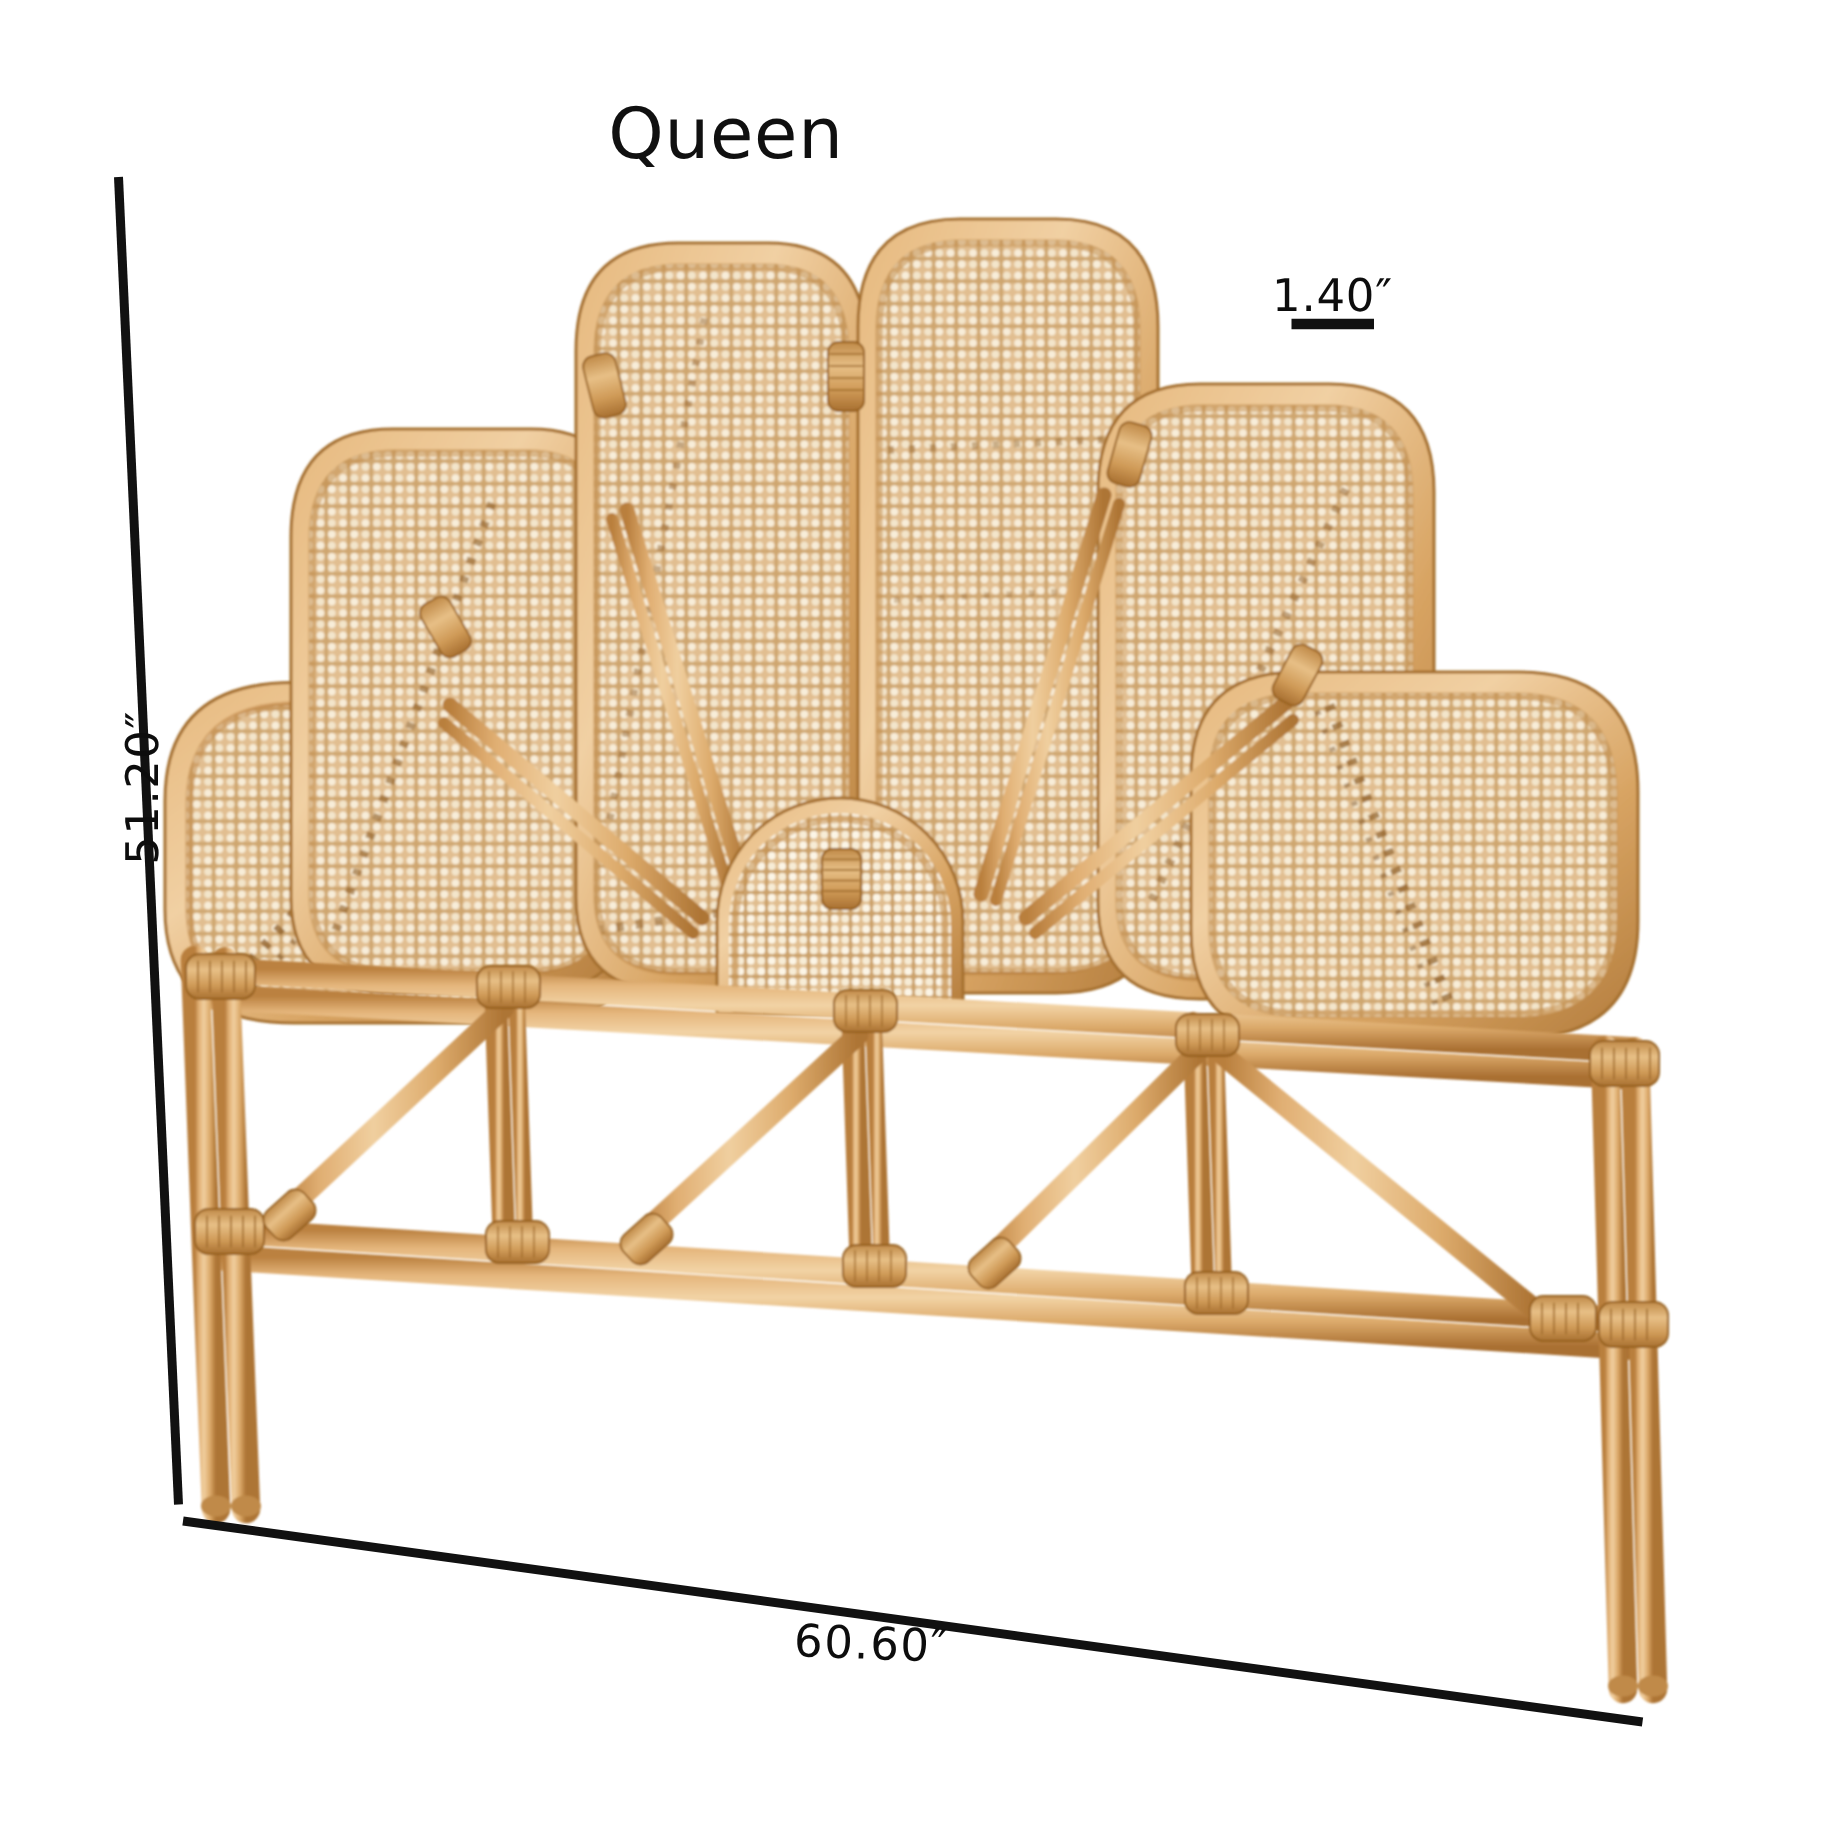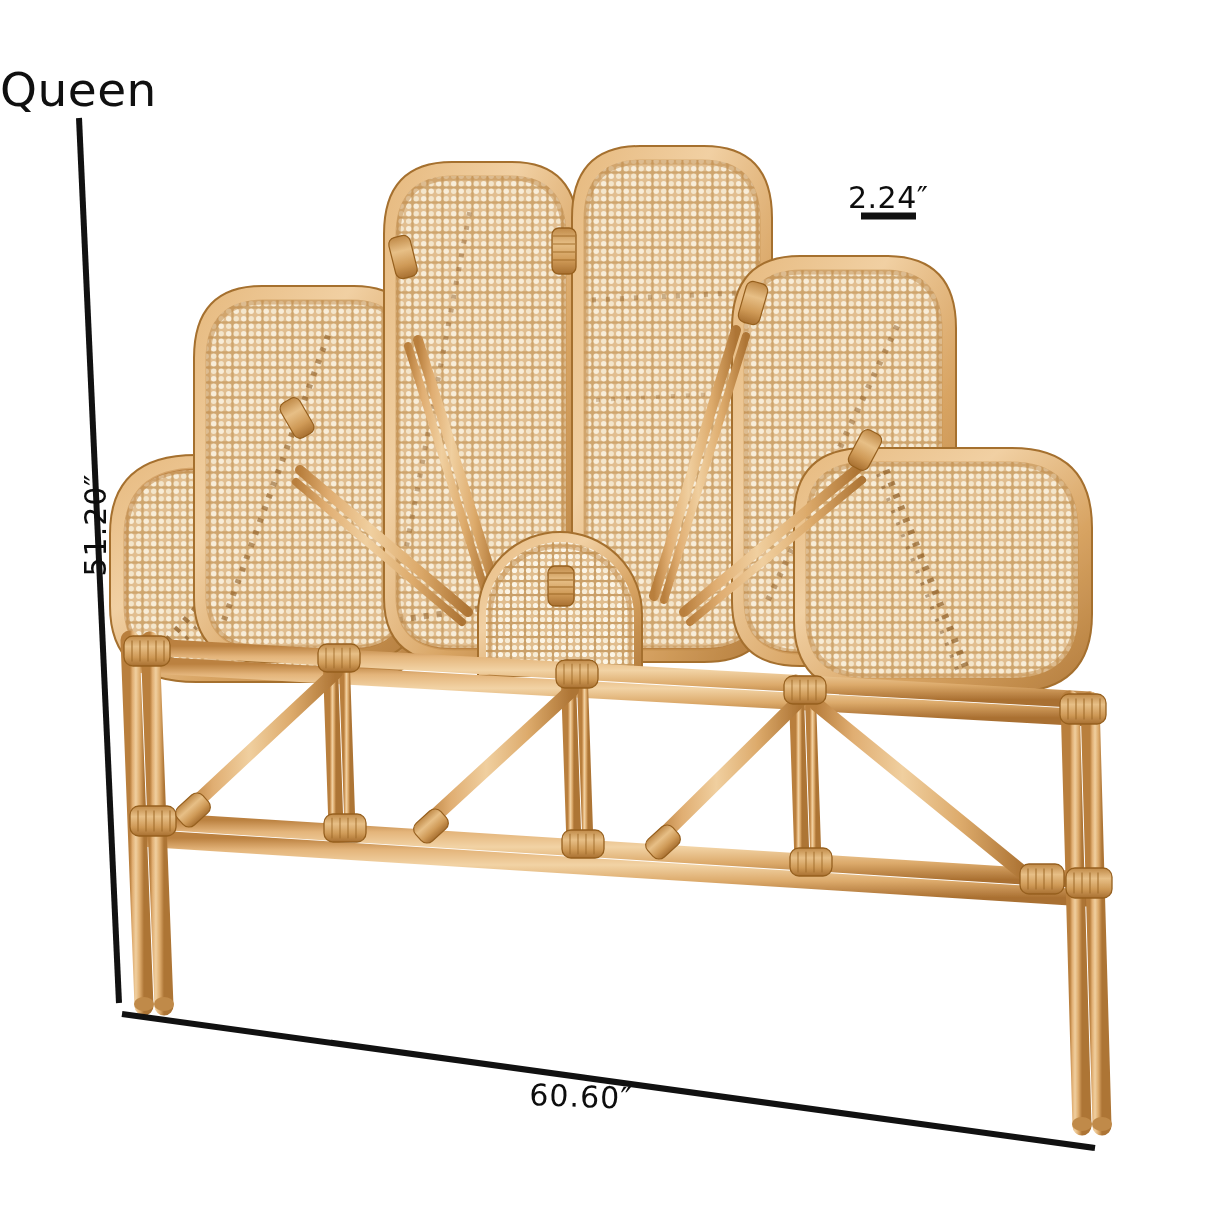--- a/index.html
+++ b/index.html
@@ -16,20 +16,21 @@
     width:1214px;height:1214px;
     background:#ffffff;
   }
   .layer{position:absolute;inset:0;width:1214px;height:1214px;}
   svg.layer{display:block;}
 
   
   #title{
     position:absolute;
     left:0;top:66px;width:968px;
+    text-align:center;
     font-size:47px;
     line-height:1;
     color:#101010;
     letter-spacing:.5px;
     font-family:"DejaVu Sans", sans-serif;
     white-space:nowrap;
     user-select:none;
   }
   
   .dimlabel{
@@ -418,15 +419,15 @@
       <line x1="861" y1="216" x2="916" y2="216" stroke-width="7"></line>
     </g>
   </svg>
 
   <div id="title">Queen</div>
 
   <div class="dimlabel" id="label-height">51.20″</div>
 
   <div class="dimlabel" id="label-width">60.60″</div>
 
-  <div class="dimlabel" id="label-thickness">2.24″</div>
+  <div class="dimlabel" id="label-thickness">1.40″</div>
 
 </div>
 
 </body></html>

